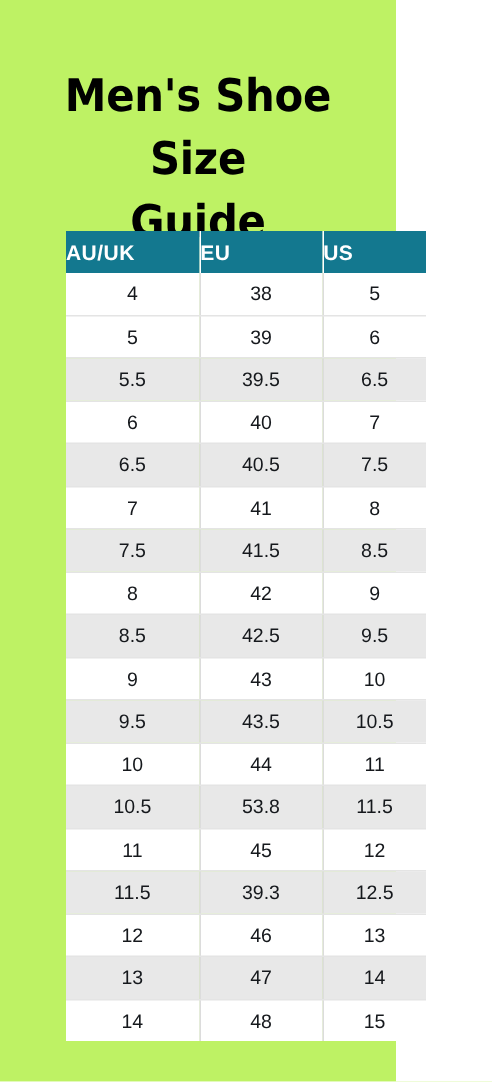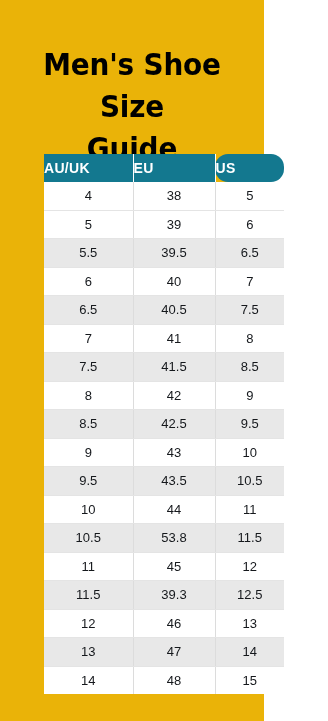--- a/index.html
+++ b/index.html
@@ -10,21 +10,21 @@
   body {
     width: 328px;
     height: 721px;
     font-family: "Liberation Sans", sans-serif;
     overflow: hidden;
   }
   .page {
     width: 264px;
     height: 721px;
     position: relative;
-    background: #eab308;
+    background: #bef264;
     box-sizing: border-box;
   }
   .title {
     margin: 0;
     padding: 44px 30px 0 30px;
     text-align: center;
     font-family: "DejaVu Sans", sans-serif;
     font-weight: bold;
     font-size: 30px;
     line-height: 42px;
@@ -55,21 +55,20 @@
     font-size: 14px;
     height: 28px;
     line-height: 28px;
     padding: 0;
     text-align: left;
     border-right: 1px solid #ffffff;
     letter-spacing: 0.3px;
   }
   table.size-table thead th:last-child {
     border-right: none;
-    border-radius: 13px;
   }
   table.size-table tbody td {
     height: 27.5px;
     padding: 0;
     text-align: center;
     vertical-align: middle;
     border-right: 1px solid #dcdcdc;
     border-bottom: 1px solid #e4e4e4;
     font-size: 13px;
     line-height: 27.5px;

